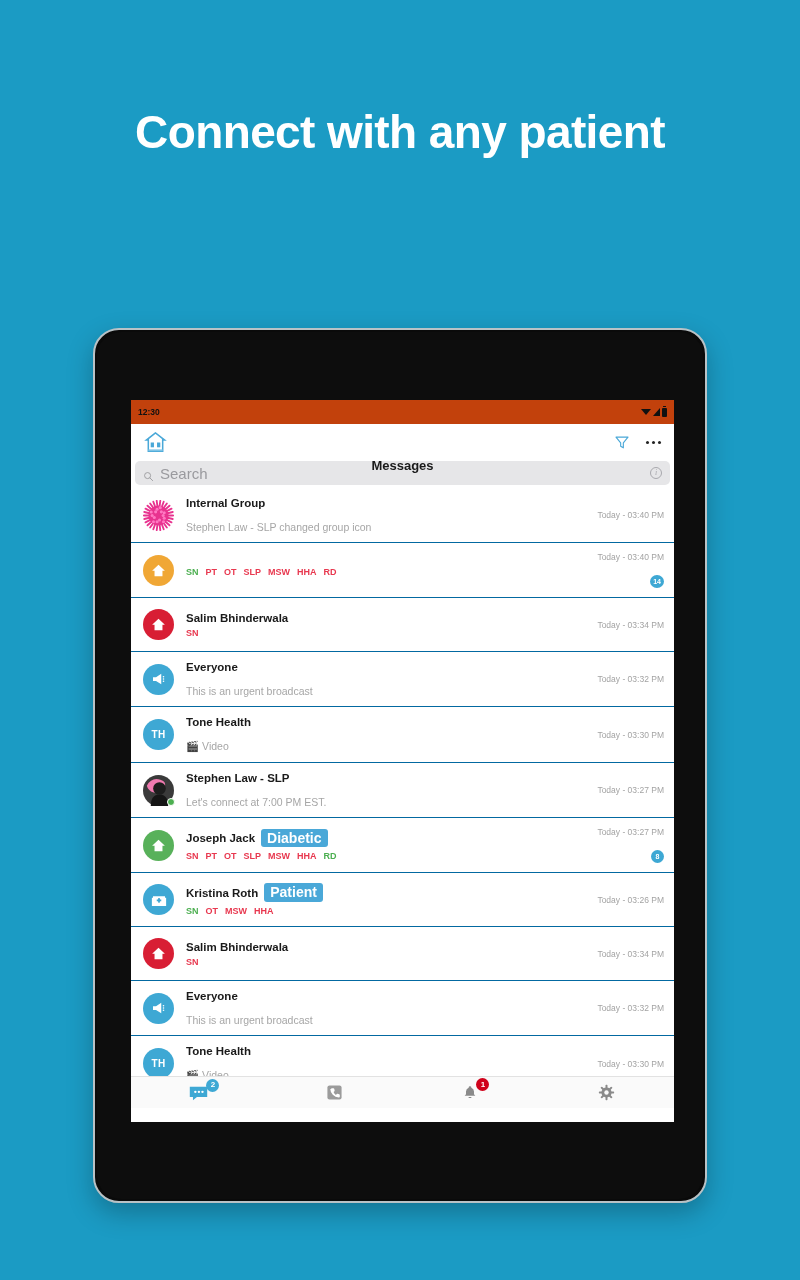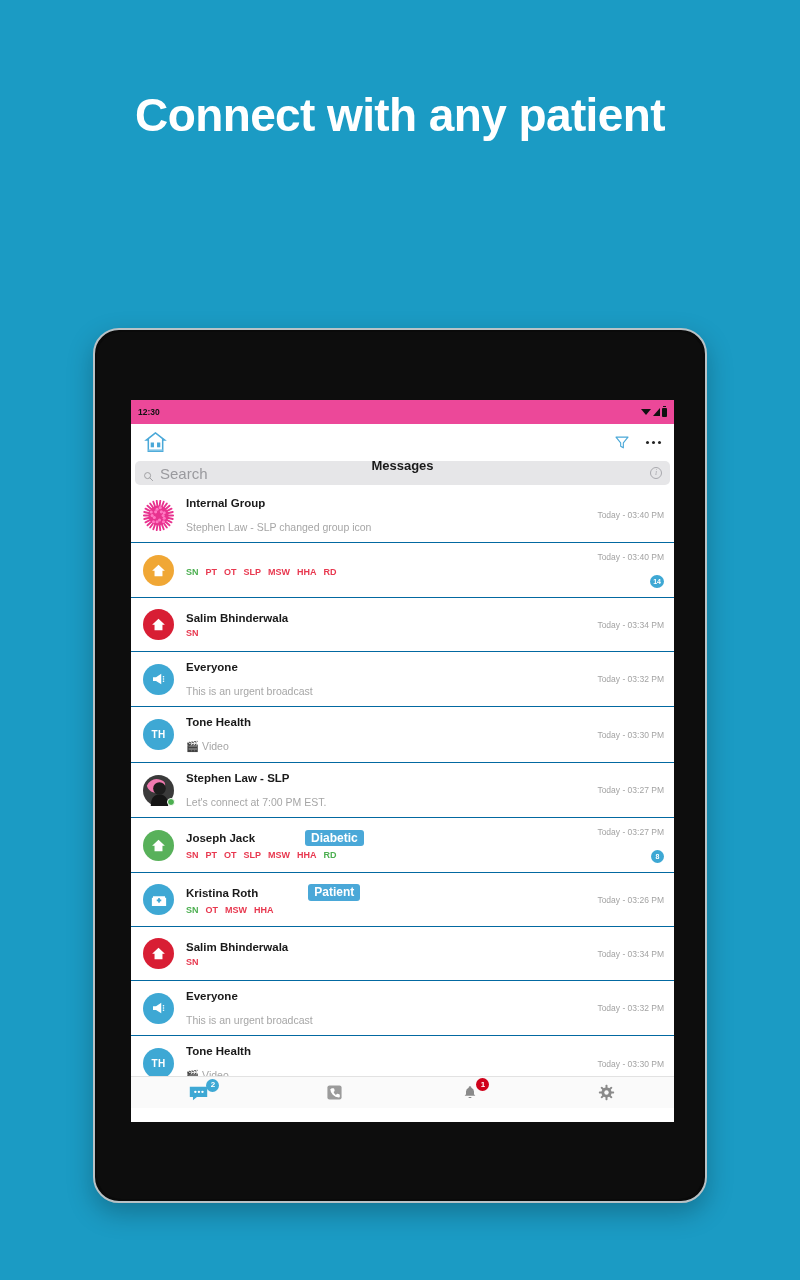--- a/index.html
+++ b/index.html
@@ -7,21 +7,21 @@
   html, body {
     width: 800px; height: 1280px;
     overflow: hidden;
     font-family: "Liberation Sans", sans-serif;
   }
   body { background: #1b9bc4; position: relative; }
 
   
   .hero {
     position: absolute;
-    top: 83px; left: 0; right: 0;
+    top: 100px; left: 0; right: 0;
     text-align: center;
     color: #ffffff;
     font-size: 46px;
     font-weight: 700;
     line-height: 1.42;
     letter-spacing: -0.6px;
   }
   .hero .l2 { display: block; }
 
   
@@ -45,21 +45,21 @@
     position: absolute;
     left: 36px; top: 70px;
     width: 543px; height: 722px;
     background: #ffffff;
     overflow: hidden;
   }
 
   
   .statusbar {
     height: 17px;
-    background: #ec4899;
+    background: #c2410c;
     display: flex;
     align-items: center;
     justify-content: space-between;
     padding: 12px 7px;
     font-size: 8.5px;
     color: #111;
     font-weight: 600;
     text-align: right;
   }
   .status-icons { display: flex; align-items: center; gap: 2px; }
@@ -184,27 +184,26 @@
   }
   .row-body { flex: 1; min-width: 0; }
   .row-name-line {
     display: flex; align-items: center; gap: 6px;
   }
   .row-name {
     font-size: 11.5px; font-weight: 700; color: #1a1a1a;
     white-space: nowrap;
   }
   .pill {
-    font-size: 12px; font-weight: 700; color: #fff;
+    font-size: 14px; font-weight: 700; color: #fff;
     background: #4aa8d8;
     border-radius: 3px;
     padding: 2px 6px 2.5px 6px;
     line-height: 1;
     white-space: nowrap;
-    margin-left: 44px;
   }
   .row-sub {
     font-size: 10.5px; color: #a6a6a6;
     margin-top: 12px;
     white-space: nowrap; overflow: hidden; text-overflow: ellipsis;
   }
   .row-sub .clapper { margin-right: 3px; }
   .tags {
     display: flex; gap: 7px; margin-top: 4px;
     font-size: 9px; font-weight: 700;

